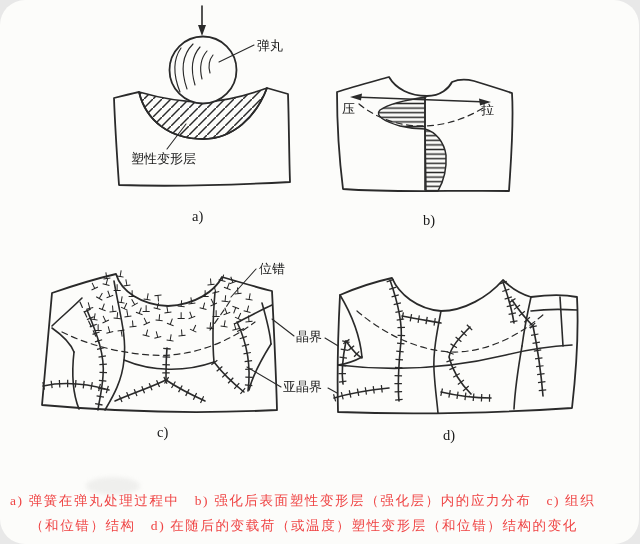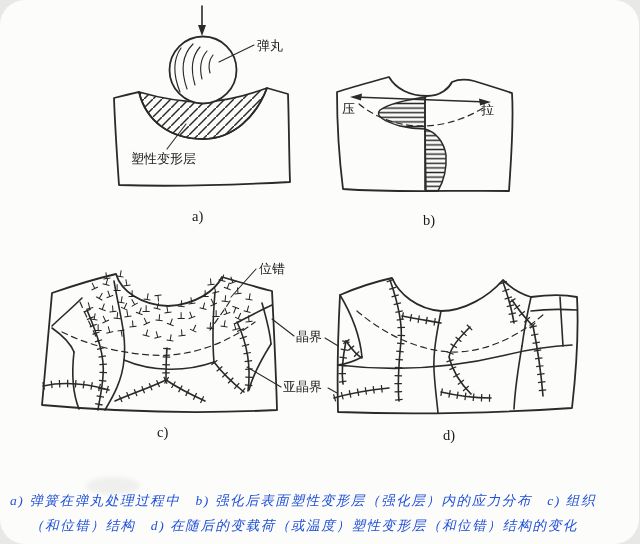--- a/index.html
+++ b/index.html
@@ -15,21 +15,21 @@
   .thin{stroke-width:1.15;}
   .dash{stroke-dasharray:6 4.5;stroke-width:1.2;}
   .lead{stroke-width:1.1;}
   .hatchfill{stroke:var(--ink,#2a2a2a);stroke-width:1.5;}
   .ticks{fill:none;stroke:var(--ink,#2a2a2a);stroke-width:7.5;stroke-dasharray:1.25 6.8;stroke-linecap:butt;}
   .lbl{font:13px "Liberation Serif",serif;fill:#181818;}
   .tag{font:14.5px "Liberation Serif",serif;fill:#181818;}
   .disl{font:bold 9.5px "DejaVu Sans",sans-serif;fill:#232323;text-anchor:middle;}
   .caption{
     position:absolute;left:10px;top:488px;width:630px;
-    font-size:13.5px;line-height:25px;letter-spacing:1.6px;color:#1d4ed8;font-style:italic;
+    font-size:13.5px;line-height:25px;letter-spacing:1.6px;color:#ef4444;
   }
   .caption div{white-space:nowrap;}
   .caption .l2{padding-left:20px;}
   .smudge{
     position:absolute;left:86px;top:477px;width:54px;height:18px;
     border-radius:50%;background:rgba(175,175,175,.16);filter:blur(2px);
   }
 </style>
 </head>
 <body>

